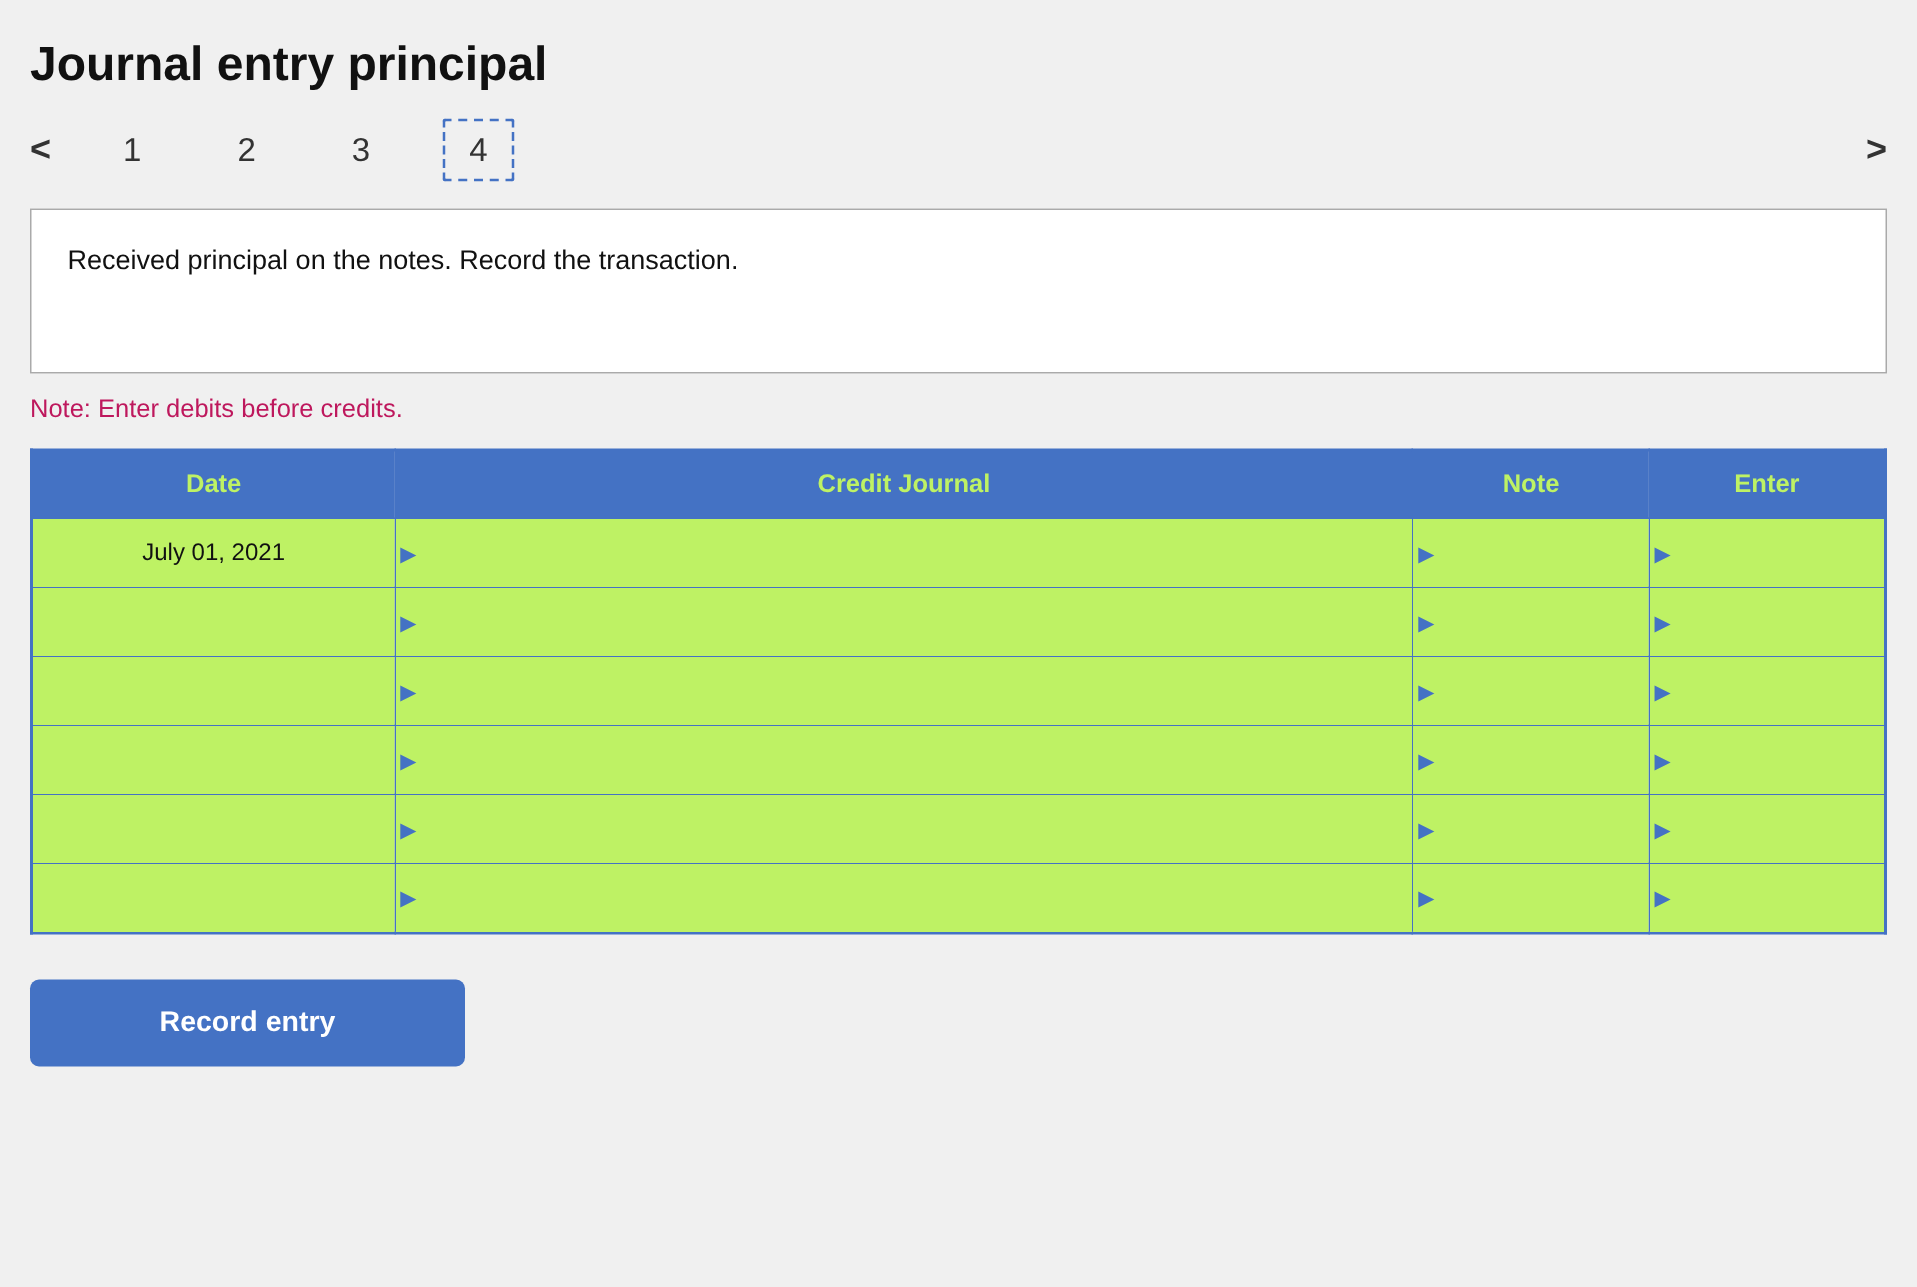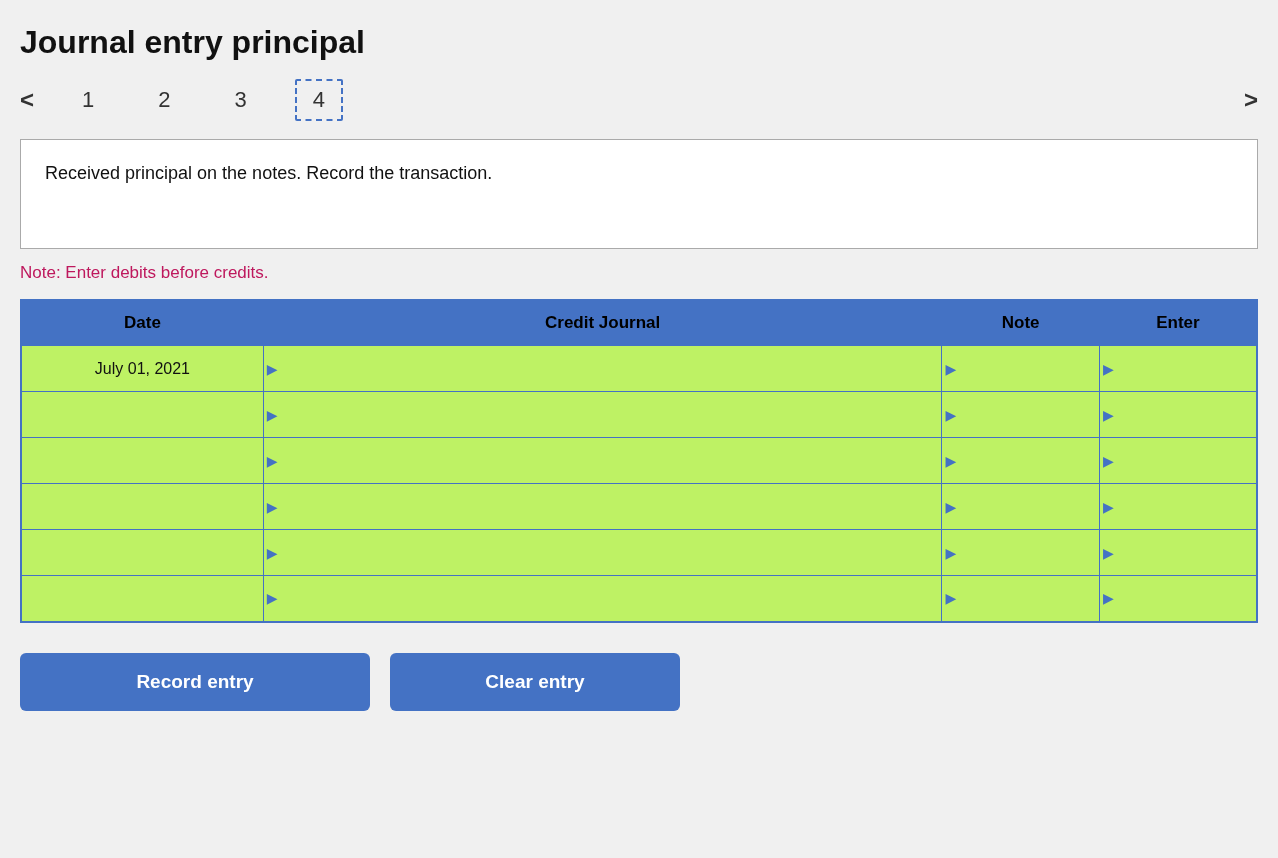--- a/index.html
+++ b/index.html
@@ -71,21 +71,21 @@
 
     .journal-table {
       width: 100%;
       border-collapse: collapse;
       border: 2px solid #4472c4;
       margin-bottom: 30px;
     }
 
     .journal-table th {
       background: #4472c4;
-      color: #000000;
+      color: #bef264;
       font-weight: bold;
       font-size: 17px;
       padding: 12px 8px;
       border: 1px solid #4472c4;
       text-align: center;
     }
 
     .journal-table td {
       border: 1px solid #4472c4;
       height: 46px;
@@ -149,21 +149,21 @@
       font-size: 19px;
       font-weight: bold;
       border: none;
       border-radius: 6px;
       padding: 18px 0;
       cursor: pointer;
       text-align: center;
     }
 
     .btn-record {
-      width: 350px;
+      width: 290px;
     }
 
     .btn-clear {
       width: 290px;
     }
 
     .btn-view {
       width: 320px;
       margin-left: auto;
     }
@@ -230,14 +230,13 @@
         <td class="date-cell"><input type="text" class="cell-input date-input" style=""></td>
         <td class="journal-cell" style="position: relative;"><span class="cell-arrow">▶</span><input type="text" class="cell-input" style=""></td>
         <td class="debit-cell" style="position: relative;"><span class="cell-arrow">▶</span><input type="text" class="cell-input" style=""></td>
         <td class="credit-cell" style="position: relative;"><span class="cell-arrow">▶</span><input type="text" class="cell-input" style=""></td>
       </tr>
     </tbody>
 </table>
 
 <div class="buttons-row">
   <button class="btn btn-record">Record entry</button>
-  <button class="btn btn-clear">Clear entry</button>
 </div>
 
 </body></html>

